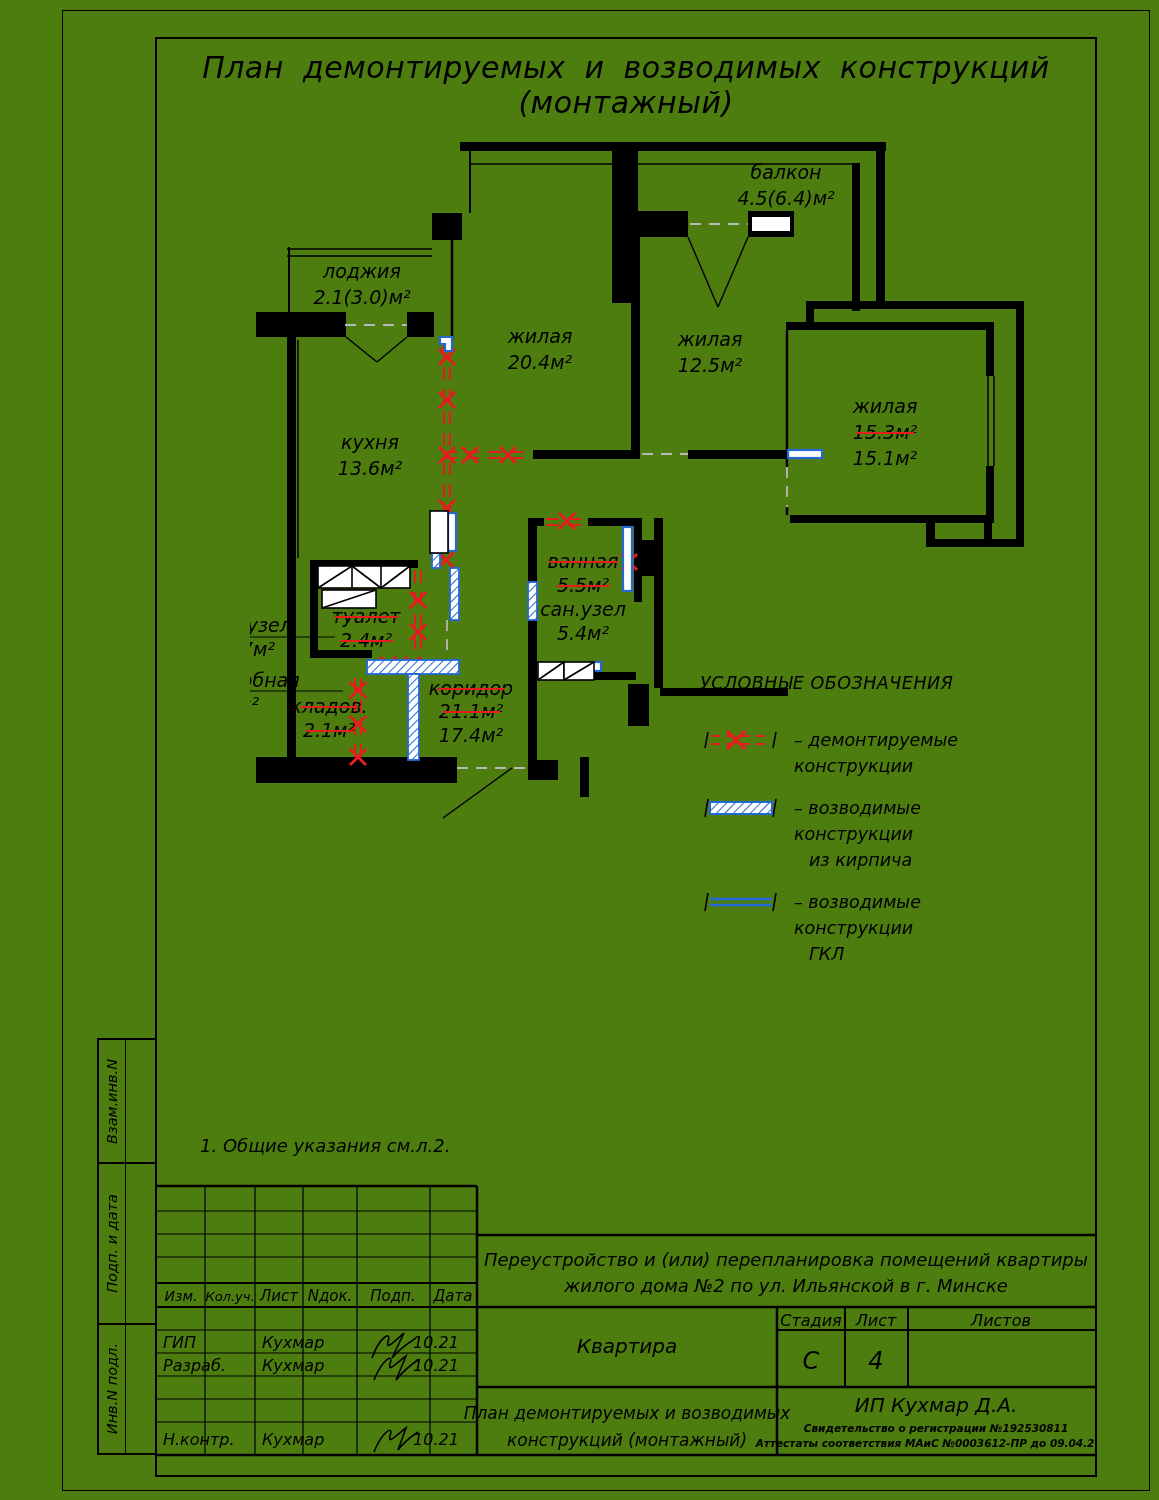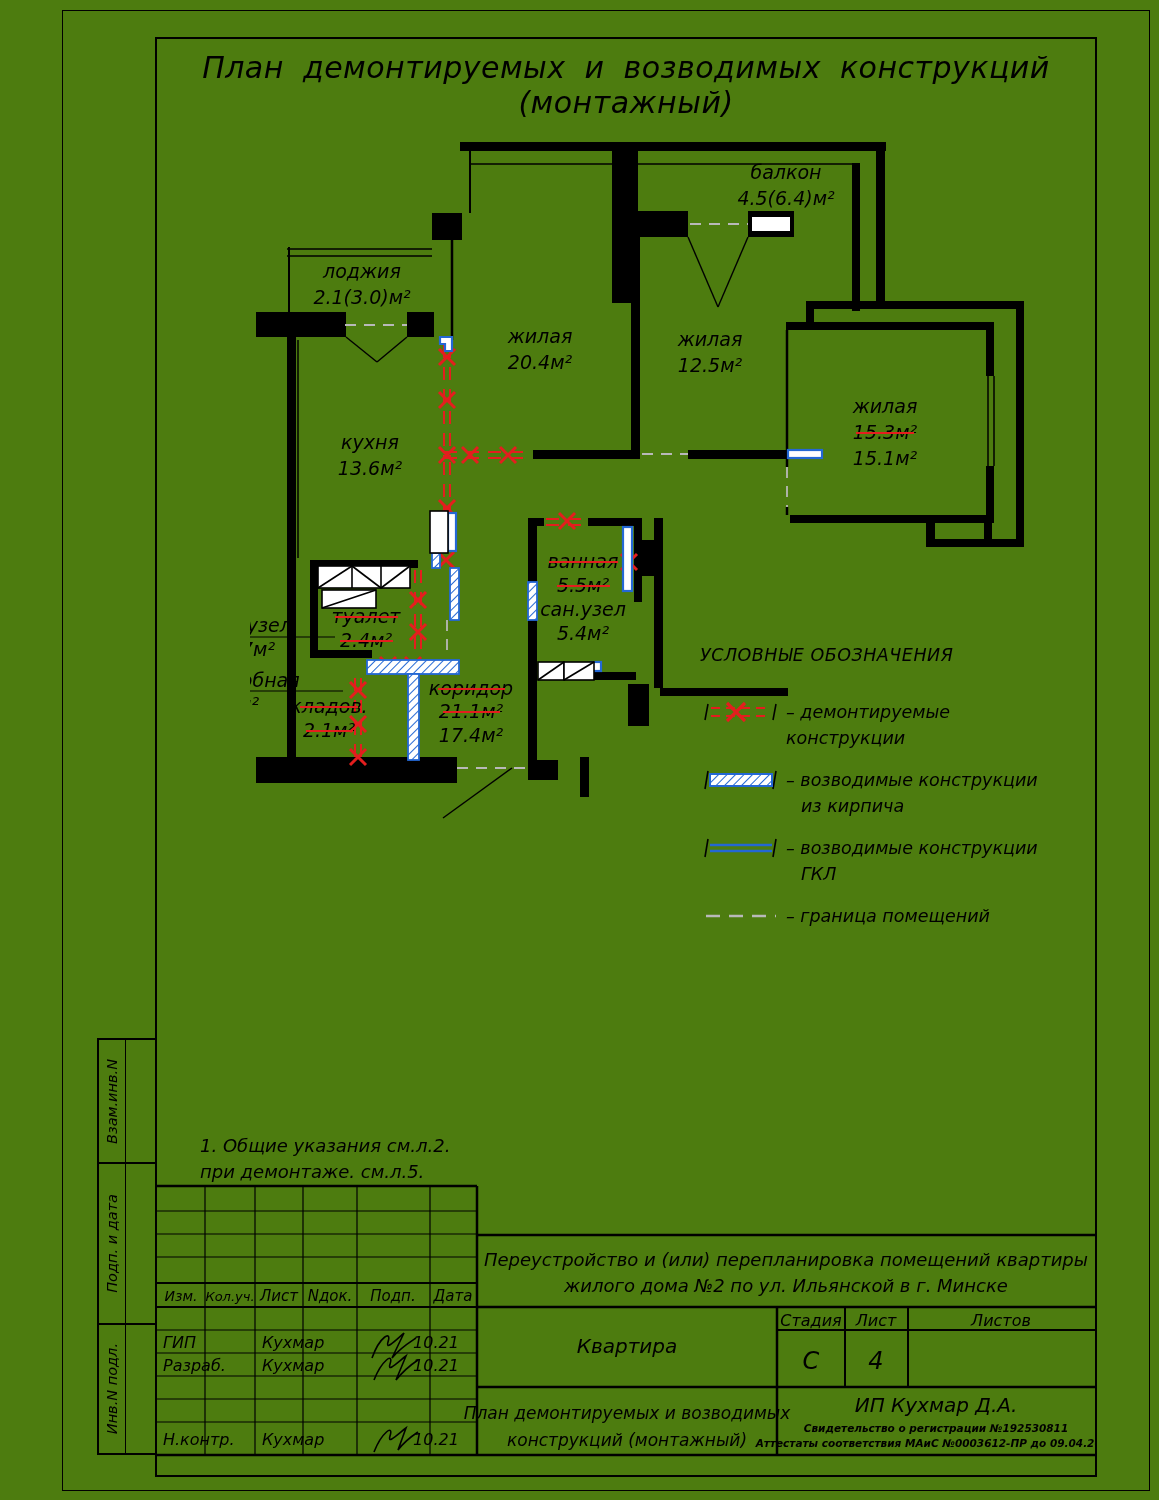--- a/index.html
+++ b/index.html
@@ -7,23 +7,23 @@
         font-family:"DejaVu Sans",sans-serif;color:#000;}
   .outer-border{position:absolute;left:62px;top:10px;width:1088px;height:1481px;
         border:1.5px solid #000;box-sizing:border-box;}
   .frame{position:absolute;left:155px;top:37px;width:942px;height:1440px;
         border:2.5px solid #000;box-sizing:border-box;}
   .sheet-title{position:absolute;left:155px;top:50px;width:942px;text-align:center;
         font-style:italic;font-size:30px;word-spacing:9px;letter-spacing:.5px;}
   svg text{font-family:"DejaVu Sans",sans-serif;font-style:italic;fill:#000;}
   .plan{position:absolute;left:250px;top:135px;}
   .plan text{font-size:19px;}
-  .legend{position:absolute;left:700px;top:645px;width:340px;font-style:italic;}
+  .legend{position:absolute;left:700px;top:673px;width:340px;font-style:italic;}
   .legend-title{font-size:17.5px;letter-spacing:.5px;margin-bottom:34px;}
-  .legend-item{display:flex;align-items:flex-start;gap:4px;margin-bottom:16px;font-size:17.5px;line-height:26px;}
+  .legend-item{display:flex;align-items:flex-start;gap:12px;margin-bottom:16px;font-size:17.5px;line-height:26px;}
   .legend-item .ic{flex:0 0 82px;}
   .l2{margin-left:15px;text-align:right;}
   .notes{position:absolute;left:200px;top:1090px;width:880px;font-style:italic;
         font-size:18px;line-height:26px;margin-top:43px;}
   .stamp{position:absolute;left:155px;top:1183px;}
   .side-strip{position:absolute;left:97px;top:1038px;width:60px;}
   .side-box{border:2px solid #000;border-bottom:none;box-sizing:border-box;display:flex;}
   .side-box:last-child{border-bottom:2px solid #000;}
   .side-label{width:26px;border-right:1.5px solid #000;display:flex;align-items:center;justify-content:center;}
   .side-label span{writing-mode:vertical-rl;transform:rotate(180deg);font-style:italic;font-size:14.5px;white-space:nowrap;}
@@ -271,31 +271,24 @@
         <line x1="8" y1="4" x2="5" y2="22" stroke="#000" stroke-width="1.6"></line>
         <line x1="76" y1="4" x2="73" y2="22" stroke="#000" stroke-width="1.6"></line>
         <line x1="10" y1="10" x2="72" y2="10" stroke="#2468d4" stroke-width="2.6"></line>
         <line x1="10" y1="16" x2="72" y2="16" stroke="#2468d4" stroke-width="2.6"></line>
       </svg>
       <span><span>– возводимые конструкции</span><br>
       <span class="l2">ГКЛ</span></span>
     </div>
 
 
-    <div class="legend-item">
-      <svg class="ic" width="82" height="26">
-        <line x1="6" y1="13" x2="76" y2="13" stroke="#b9b9b9" stroke-width="2.4" stroke-dasharray="14 9"></line>
-      </svg>
-      <span>– граница помещений</span>
-    </div>
   </div>
 
   <div class="notes">
     <div>1. Общие указания см.л.2.</div>
-    <div>при демонтаже. см.л.5.</div>
   </div>
 
   <svg class="stamp" width="942" height="277" viewBox="155 1183 942 277">
     <g stroke="#000" fill="none">
       <g stroke-width="2.5">
         <path d="M157,1186 H477"></path>
           <path d="M477,1235 H1095"></path>
           <path d="M157,1455 H1095"></path>
         <path d="M477,1186 V1455"></path>
           <path d="M777,1307 V1455"></path>

